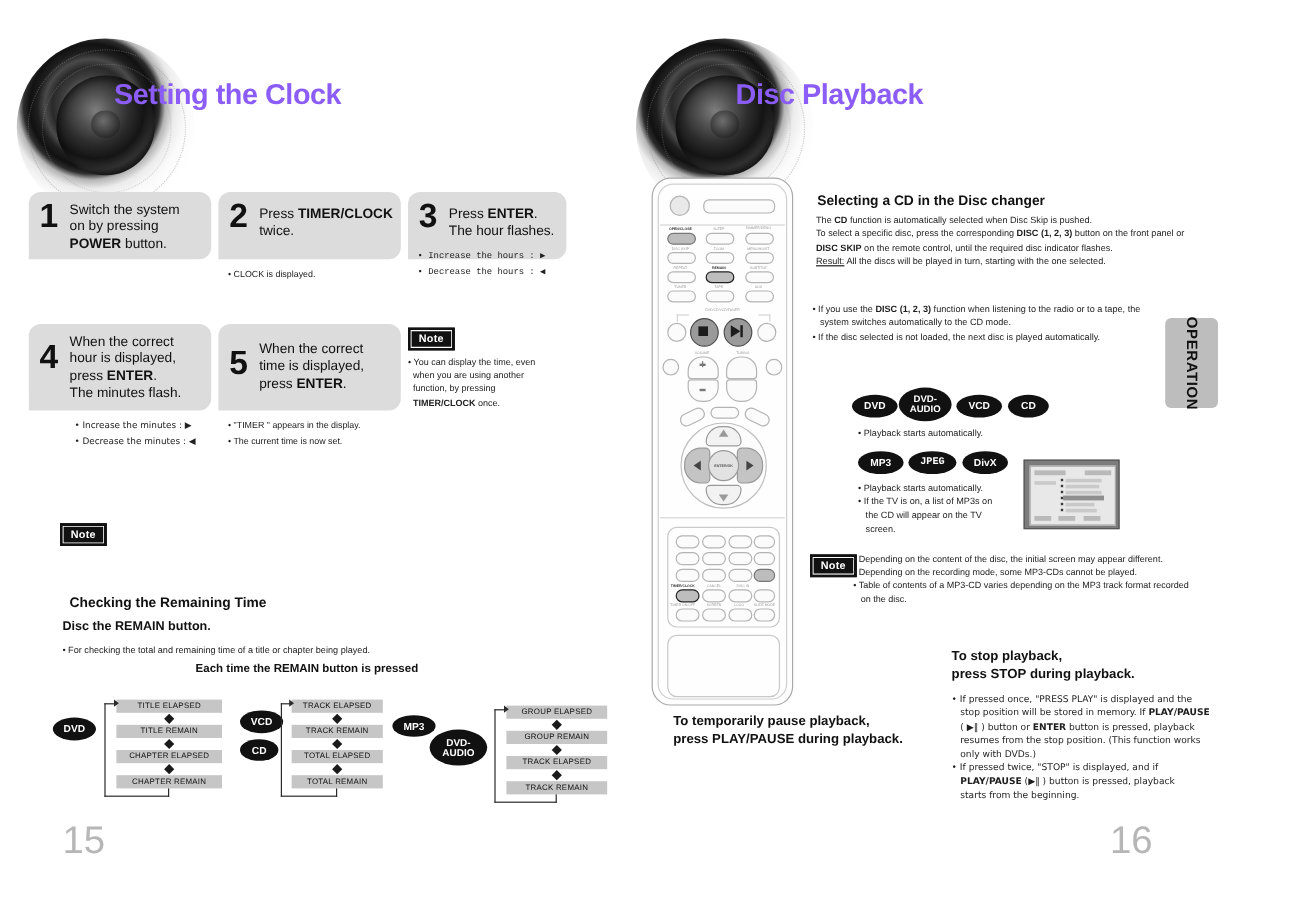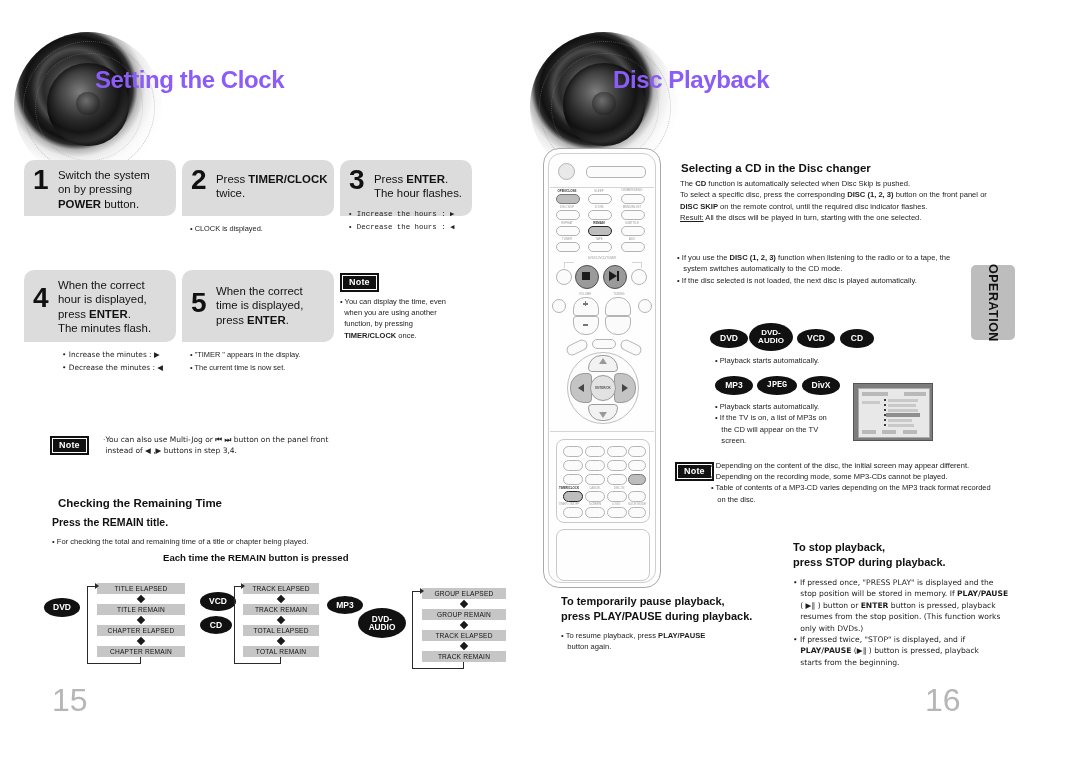--- a/index.html
+++ b/index.html
@@ -338,27 +338,26 @@
   </div>
   <div class="step-bullets" style="left:190px; top:348px;">
     <div>• "TIMER " appears in the display.</div>
     <div>• The current time is now set.</div>
   </div>
 
   <div class="note-chip" style="left:340px; top:273px;">Note</div>
   <div class="note-body" style="left:340px; top:296px; width:145px;">• You can display the time, even<br>&nbsp;&nbsp;when you are using another<br>&nbsp;&nbsp;function, by pressing<br>&nbsp;&nbsp;<b>TIMER/CLOCK</b> once.</div>
 
   <div class="note-chip" style="left:50px; top:436px;">Note</div>
-  <div class="note-body glyph" style="left:103px; top:434px; width:330px;">·You can also  use Multi-Jog or <b>⏮ ⏭</b> button on  the panel front<br>&nbsp;instead of <b>◀</b> ,<b>▶</b>  buttons in step 3,4.</div>
 
   <div class="sec-head" style="left:52px; top:497px;">
     <span class="dot"></span>
     <span>Checking the Remaining Time</span>
   </div>
-  <div class="para-bold-hd" style="left:52px; top:516px;">Press the REMAIN title.</div>
+  <div class="para-bold-hd" style="left:52px; top:516px;">Disc the REMAIN button.</div>
   <div class="para" style="left:52px; top:536px; width:420px;">• For checking the total and remaining time of a title or chapter being played.</div>
   <div style="position:absolute; left:163px; top:552px; font-size:9.6px; font-weight:bold; color:#111;">Each time the REMAIN button is pressed</div>
 
   <div class="badge" style="left:44px; top:598px; width:36px; height:19px; font-size:8.5px;">DVD</div>
   <div class="flow-box" style="left:97px; top:583px; width:88px; height:11px;">TITLE ELAPSED</div>
   <div class="flow-diamond" style="left:138px; top:596px;"></div>
   <div class="flow-box" style="left:97px; top:604px; width:88px; height:11px;">TITLE REMAIN</div>
   <div class="flow-diamond" style="left:138px; top:617px;"></div>
   <div class="flow-box" style="left:97px; top:625px; width:88px; height:11px;">CHAPTER ELAPSED</div>
   <div class="flow-diamond" style="left:138px; top:638px;"></div>
@@ -571,21 +570,20 @@
     </div>
   </div>
 
   <div class="note-chip" style="left:150px; top:462px;">Note</div>
   <div class="note-body" style="left:186px; top:460px; width:330px;">• Depending on the content of the disc, the initial screen may appear different.<br>• Depending on the recording mode, some MP3-CDs cannot be played.<br>• Table of contents of a MP3-CD varies depending on the MP3 track format recorded<br>&nbsp;&nbsp;&nbsp;on the disc.</div>
 
   <div class="sec-head-2" style="left:30px; top:594px;">
     <span class="dot"></span>
     <span>To temporarily pause playback,<br>press <b>PLAY/PAUSE</b> during playback.</span>
   </div>
-  <div class="para" style="left:36px; top:630px; width:250px;">• To resume playback, press <b>PLAY/PAUSE</b><br>&nbsp;&nbsp;&nbsp;button again.</div>
 
   <div class="sec-head-2" style="left:262px; top:540px;">
     <span class="dot"></span>
     <span>To stop playback,<br>press <b>STOP</b> during playback.</span>
   </div>
   <div class="para glyph" style="left:268px; top:577px; width:265px;">• If pressed once, "PRESS PLAY" is displayed and the<br>&nbsp;&nbsp;&nbsp;stop position will be stored in memory. If <b>PLAY/PAUSE</b><br>&nbsp;&nbsp;&nbsp;( ▶‖ ) button or <b>ENTER</b> button is pressed, playback<br>&nbsp;&nbsp;&nbsp;resumes from the stop position. (This function works<br>&nbsp;&nbsp;&nbsp;only with DVDs.)<br>• If pressed twice, "STOP" is displayed, and if<br>&nbsp;&nbsp;&nbsp;<b>PLAY/PAUSE</b> (▶‖ ) button is pressed, playback<br>&nbsp;&nbsp;&nbsp;starts from the beginning.</div>
 
   <div class="page-num" style="left:400px; top:682px;">16</div>
 </div>
 

